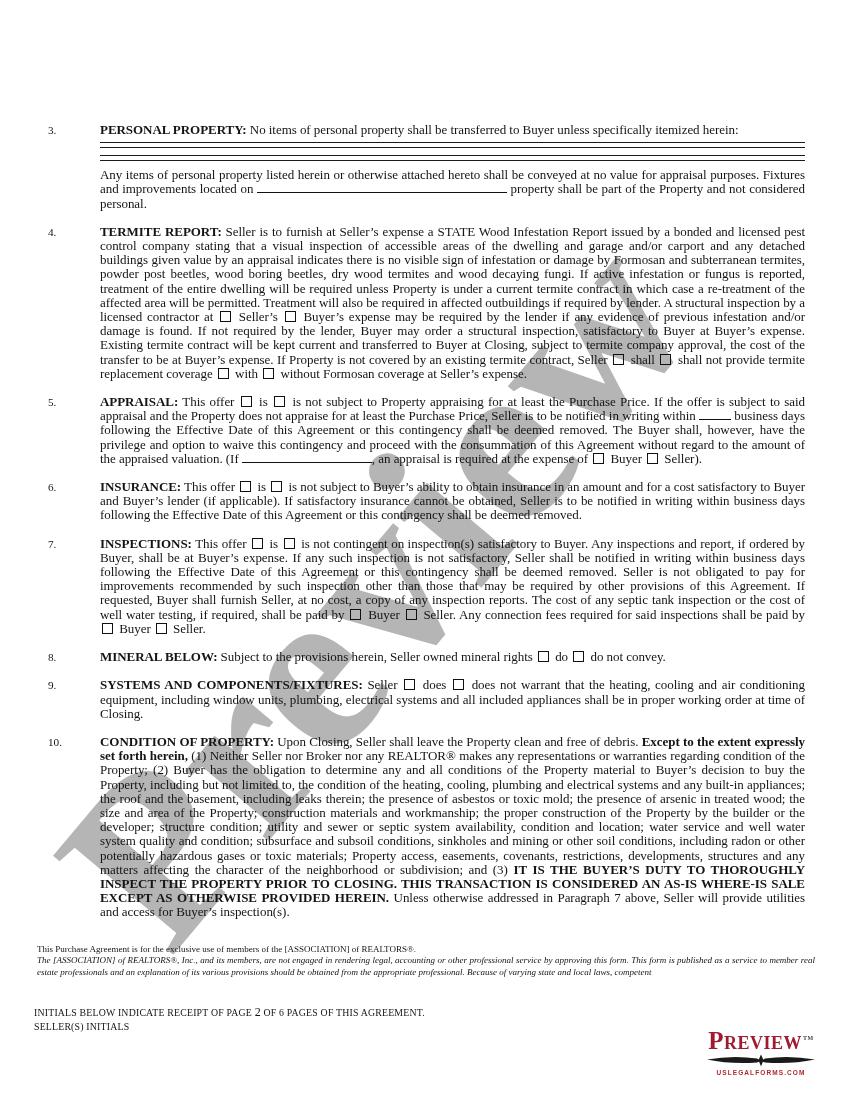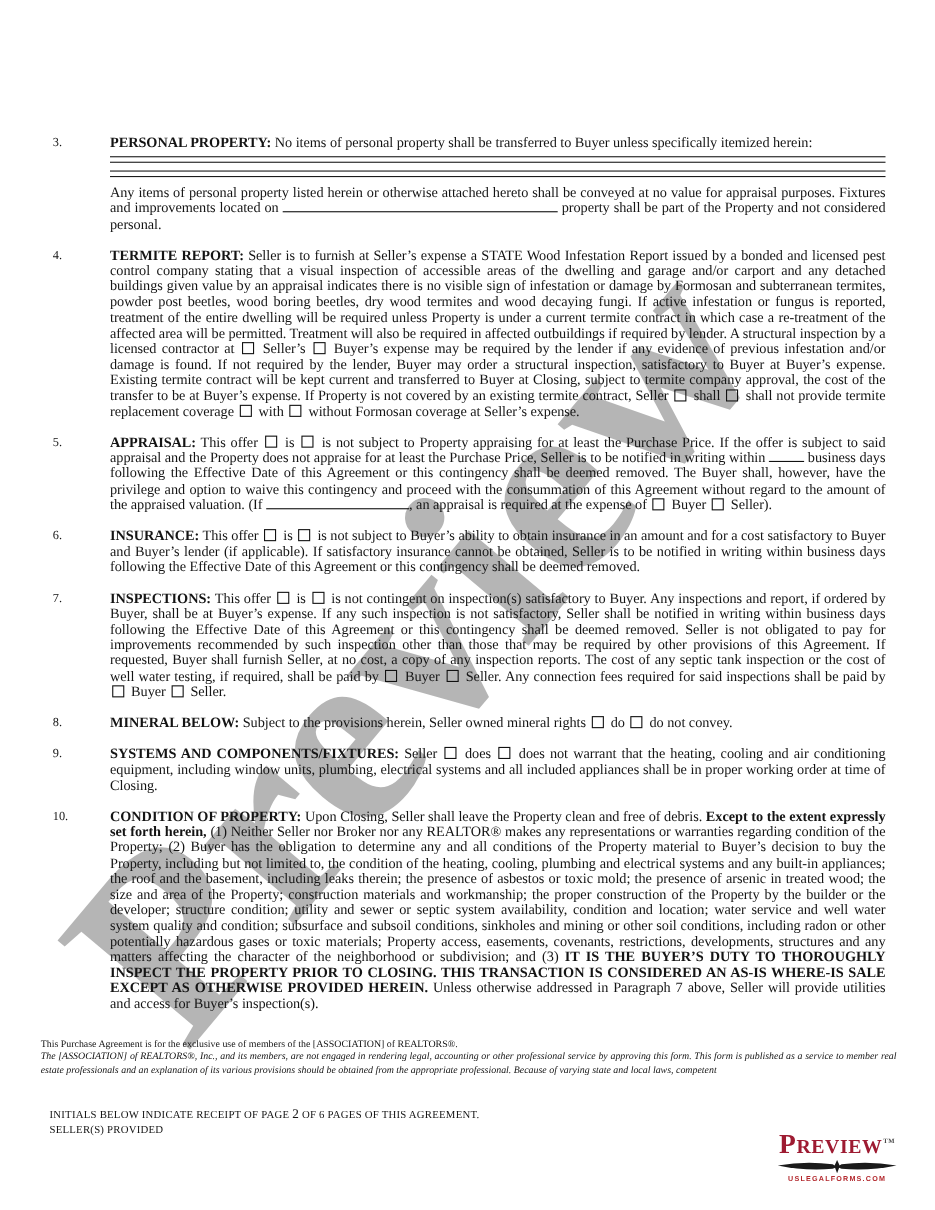--- a/index.html
+++ b/index.html
@@ -15,21 +15,21 @@
   .sec-body{flex:1;font-size:13px;line-height:14.2px;text-align:justify;letter-spacing:-0.05px;}
   .sec-title{font-weight:bold;}
   .sec-body b{font-weight:bold;font-family:Liberation Serif, serif;}
   .checkbox{display:inline-block;width:9px;height:9px;border:1.3px solid #111;
         vertical-align:-1px;margin:0 3px 0 2px;background:transparent;}
   .blank{display:inline-block;border-bottom:1.4px solid #111;height:10px;vertical-align:baseline;}
   .rule{height:4px;border-top:1.5px solid #1b1b1b;border-bottom:1.5px solid #1b1b1b;margin:5px 0 7px 0;}
   .footnote{position:absolute;left:37px;top:944px;width:778px;z-index:2;
         font-size:9px;line-height:11.3px;}
   .footnote .fp{text-align:justify;font-style:italic;}
-  .receipt{position:absolute;left:45px;top:1006px;z-index:2;font-size:9.8px;line-height:13.5px;letter-spacing:0.2px;}
+  .receipt{position:absolute;left:34px;top:1006px;z-index:2;font-size:9.8px;line-height:13.5px;letter-spacing:0.2px;}
   .receipt .page-num{font-size:12px;}
   .logo{position:absolute;left:698px;top:1026px;width:126px;text-align:center;z-index:2;}
   .logo-word{font-weight:bold;font-variant:small-caps;font-size:25px;line-height:25px;letter-spacing:0.5px;}
   .logo-tm{font-size:6px;vertical-align:super;color:#444;margin-left:1px;font-variant:normal;}
   .logo-eagle{display:block;margin:1px auto 0 auto;}
   .logo-url{font-family:"Liberation Sans","DejaVu Sans",sans-serif;font-weight:bold;
         font-size:6.5px;letter-spacing:1.1px;margin-top:1px;}
 </style>
 </head>
 <body>
@@ -73,21 +73,21 @@
       </div>
     </div>
 
   <div class="footnote">
     <div>This Purchase Agreement is for the exclusive use of members of the [ASSOCIATION] of REALTORS®.</div>
     <div class="fp">The [ASSOCIATION] of REALTORS®, Inc., and its members, are not engaged in rendering legal, accounting or other professional service by approving this form.  This form is published as a service to member real estate professionals and an explanation of its various provisions should be obtained from the appropriate professional.  Because of varying state and local laws, competent</div>
   </div>
 
   <div class="receipt">
     <div><span>INITIALS BELOW INDICATE RECEIPT OF PAGE</span> <span class="page-num">2</span> <span>OF 6 PAGES OF THIS AGREEMENT.</span></div>
-    <div>SELLER(S) PROVIDED</div>
+    <div>SELLER(S) INITIALS</div>
   </div>
 
   <div class="logo">
     <div class="logo-word" style="color: rgb(158, 27, 50);"><span>Preview</span><span class="logo-tm">TM</span></div>
     <svg class="logo-eagle" width="112" height="14" viewBox="0 0 112 14">
       <path d="M2,5.5 Q28,1 52,4.5 L56,7 L52,8.5 Q26,10.5 2,5.5 Z" fill="#1a1a1a"></path>
       <path d="M110,5.5 Q84,1 60,4.5 L56,7 L60,8.5 Q86,10.5 110,5.5 Z" fill="#1a1a1a"></path>
       <path d="M56,0.5 L58.5,6 L56,12.5 L53.5,6 Z" fill="#1a1a1a"></path>
     </svg>
     <div class="logo-url" style="color: rgb(179, 40, 45);">USLEGALFORMS.COM</div>

